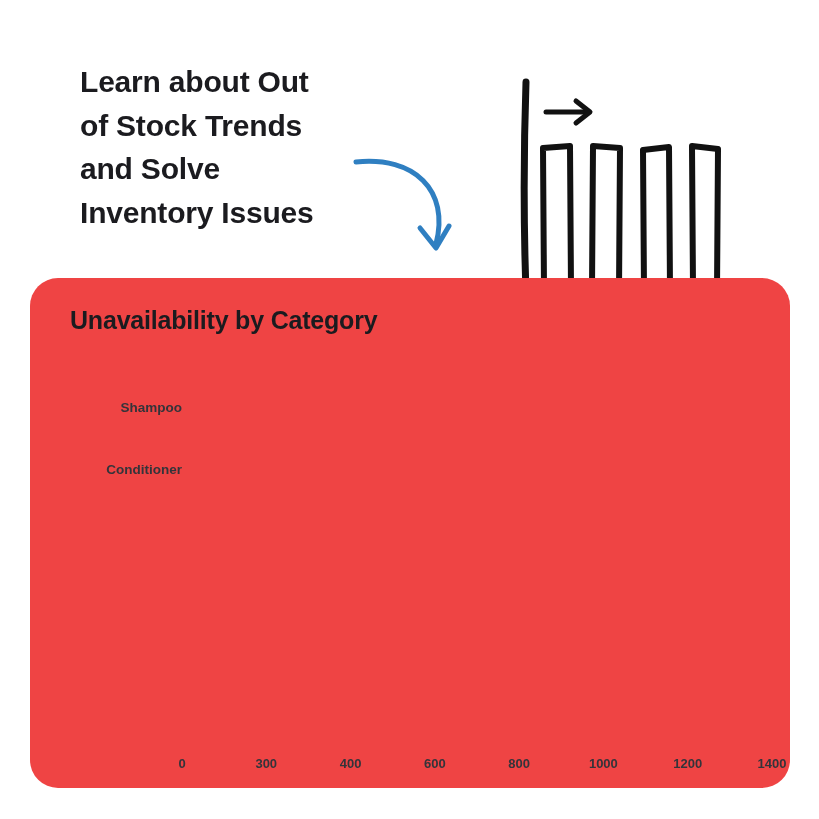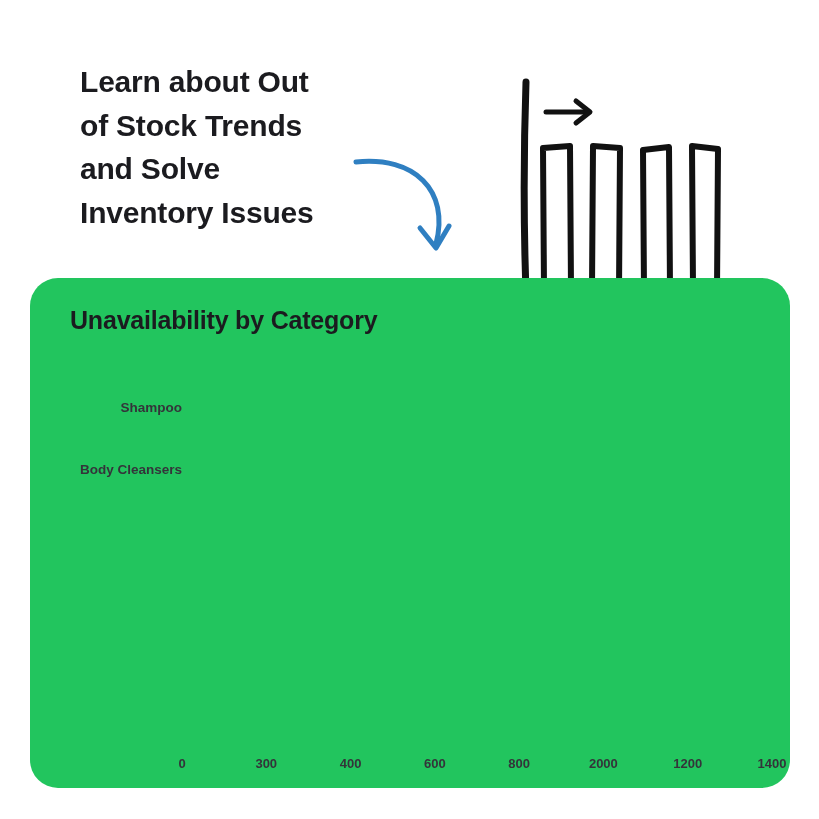--- a/index.html
+++ b/index.html
@@ -53,21 +53,21 @@
     height: 280px;
   }
 
   
   .card {
     position: absolute;
     left: 30px;
     top: 278px;
     width: 760px;
     height: 510px;
-    background: #22c55e;
+    background: #ef4444;
     border-radius: 28px;
     overflow: hidden;
   }
 
   .card-title {
     position: absolute;
     left: 40px;
     top: 28px;
     font-size: 25px;
     font-weight: bold;
@@ -186,40 +186,40 @@
 
       <div class="rows">
 
         <div class="row">
           <div class="row-label">Shampoo</div>
           <div class="row-bar-track">
             <div class="row-bar" style="width: 0%; background: transparent;"></div>
           </div>
         </div>
 
-
-
         <div class="row">
-          <div class="row-label">Body Cleansers</div>
+          <div class="row-label">Conditioner</div>
           <div class="row-bar-track">
             <div class="row-bar" style="width: 0%; background: transparent;"></div>
           </div>
         </div>
+
+
 
 
 
       </div>
 
       <div class="xaxis">
         <div class="xtick" style="left:0%">0</div>
         <div class="xtick" style="left:14.28%">300</div>
         <div class="xtick" style="left:28.57%">400</div>
         <div class="xtick" style="left:42.85%">600</div>
         <div class="xtick" style="left:57.14%">800</div>
-        <div class="xtick" style="left:71.42%">2000</div>
+        <div class="xtick" style="left:71.42%">1000</div>
         <div class="xtick" style="left:85.71%">1200</div>
         <div class="xtick" style="left:100%">1400</div>
       </div>
 
     </div>
   </div>
 
 </div>
 
 </body></html>

